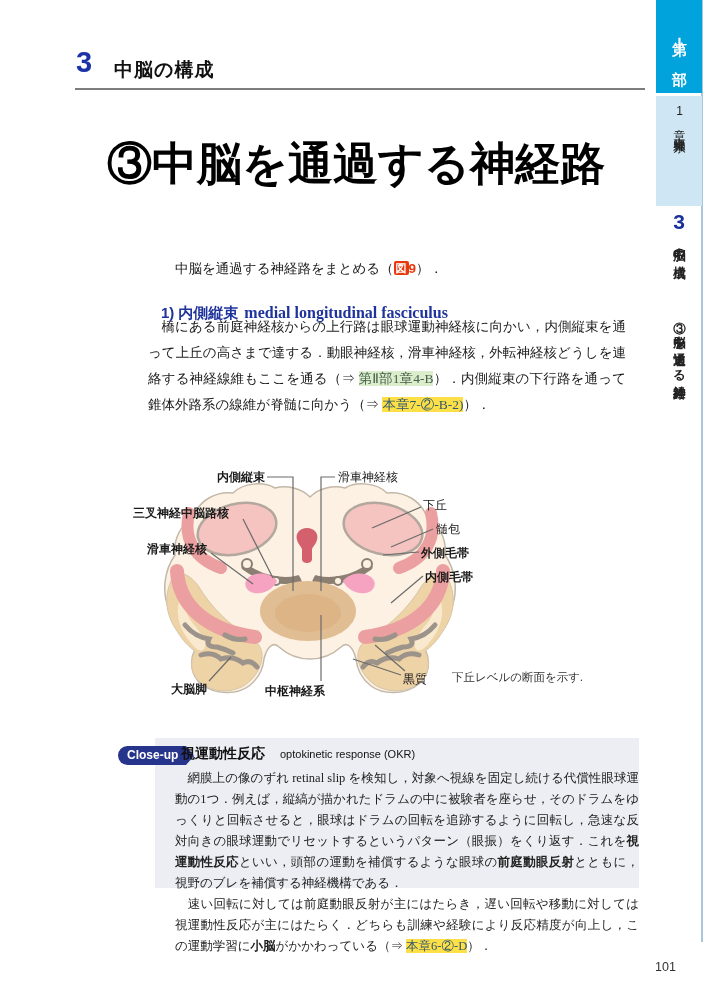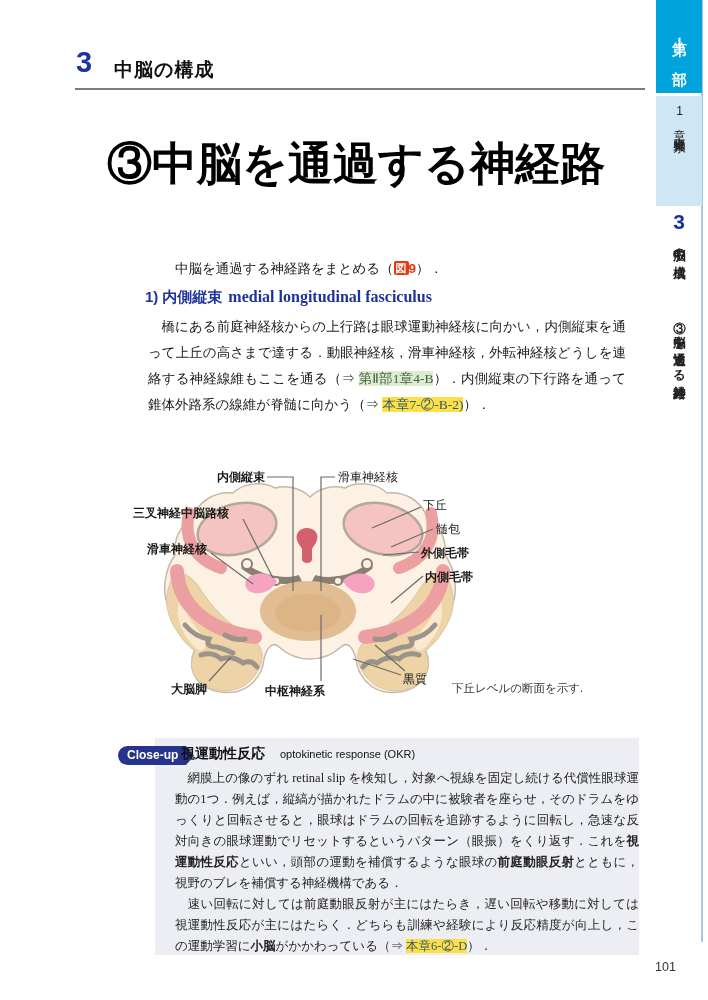--- a/index.html
+++ b/index.html
@@ -46,24 +46,24 @@
   .hl-green{background:#dcedcb;color:#45604c;}
   .hl-blue{background:#fde047;color:#30576e;}
   .b{font-weight:bold;}
 
   
   .figure{left:125px;top:455px;width:340px;height:270px;}
   .fig-label{position:absolute;font-size:12px;color:#1a1a1a;white-space:nowrap;}
   .fig-label.bold{font-weight:bold;}
   .fig-caption{left:452px;top:665px;width:190px;}
   .fig-caption .t{font-size:13px;font-weight:bold;color:#111;}
-  .fig-caption .sub{font-family:"Liberation Serif",serif;font-size:11.5px;color:#333;margin-top:16px;}
-
-  
-  .closeup{left:155px;top:738px;width:484px;height:217px;background:#ecEFf4;background:#eceef3;
+  .fig-caption .sub{font-family:"Liberation Serif",serif;font-size:11.5px;color:#333;margin-top:5px;}
+
+  
+  .closeup{left:155px;top:738px;width:484px;height:150px;background:#ecEFf4;background:#eceef3;
            box-sizing:border-box;padding:30px 0 0 20px;}
   .cu-badge{position:absolute;left:-37px;top:8px;background:#27348b;color:#fff;font-size:12px;
             font-weight:bold;line-height:19px;padding:0 8px 0 9px;border-radius:10px 0 0 10px;}
   .cu-badge::after{content:"";position:absolute;right:-8px;top:0;
             border-left:8px solid #27348b;border-top:10px solid transparent;border-bottom:9px solid transparent;}
   .cu-title{position:absolute;left:26px;top:7px;font-size:14px;color:#111;white-space:nowrap;}
   .cu-title .jp{font-weight:bold;}
   .cu-title .en{font-family:Liberation Sans, sans-serif;font-size:11px;margin-left:15px;}
   .cu-p{margin:0;font-size:12.5px;line-height:21px;color:#222;text-align:justify;font-family:Liberation Serif, serif;}
 
@@ -92,21 +92,21 @@
 <div class="abs sb-subsec">
   <span>③中脳を通過する神経路</span>
 </div>
 
 <h1 class="abs main-title" style="margin:0;">③中脳を通過する神経路</h1>
 
 <p class="abs intro serif" style="margin:0;">
   <span>　　中脳を通過する神経路をまとめる（</span><span class="fig-badge">図</span><span class="fig-num">9</span><span>）．</span>
 </p>
 
-<h2 class="abs sec-head" style="margin:0;">
+<h2 class="abs sec-head" style="margin:16px;">
   <span class="no">1)</span><span class="jp">内側縦束</span><span class="en">medial longitudinal fasciculus</span>
 </h2>
 
 <p class="abs body-p serif" style="margin:0;"><span>　橋にある前庭神経核からの上行路は眼球運動神経核に向かい，内側縦束を通って上丘の高さまで達する．動眼神経核，滑車神経核，外転神経核どうしを連絡する神経線維もここを通る（⇒ </span><span class="hl-green">第Ⅱ部1章4-B</span><span>）．内側縦束の下行路を通って錐体外路系の線維が脊髄に向かう（⇒ </span><span class="hl-blue">本章7-②-B-2)</span><span>）．</span></p>
 
 <div class="abs figure">
   <svg width="340" height="270" viewBox="0 0 340 270">
 
     <path fill="#fcf1e3" stroke="#c3b8a8" stroke-width="1.5" d="M185,42 C176,33 162,30 150,33 C138,26 118,28 108,38 C90,36 74,46 68,62 C56,70 48,84 50,100
          C40,114 36,136 44,154 C49,170 58,184 70,194 C64,206 66,220 76,229 C90,240 112,240 124,231

